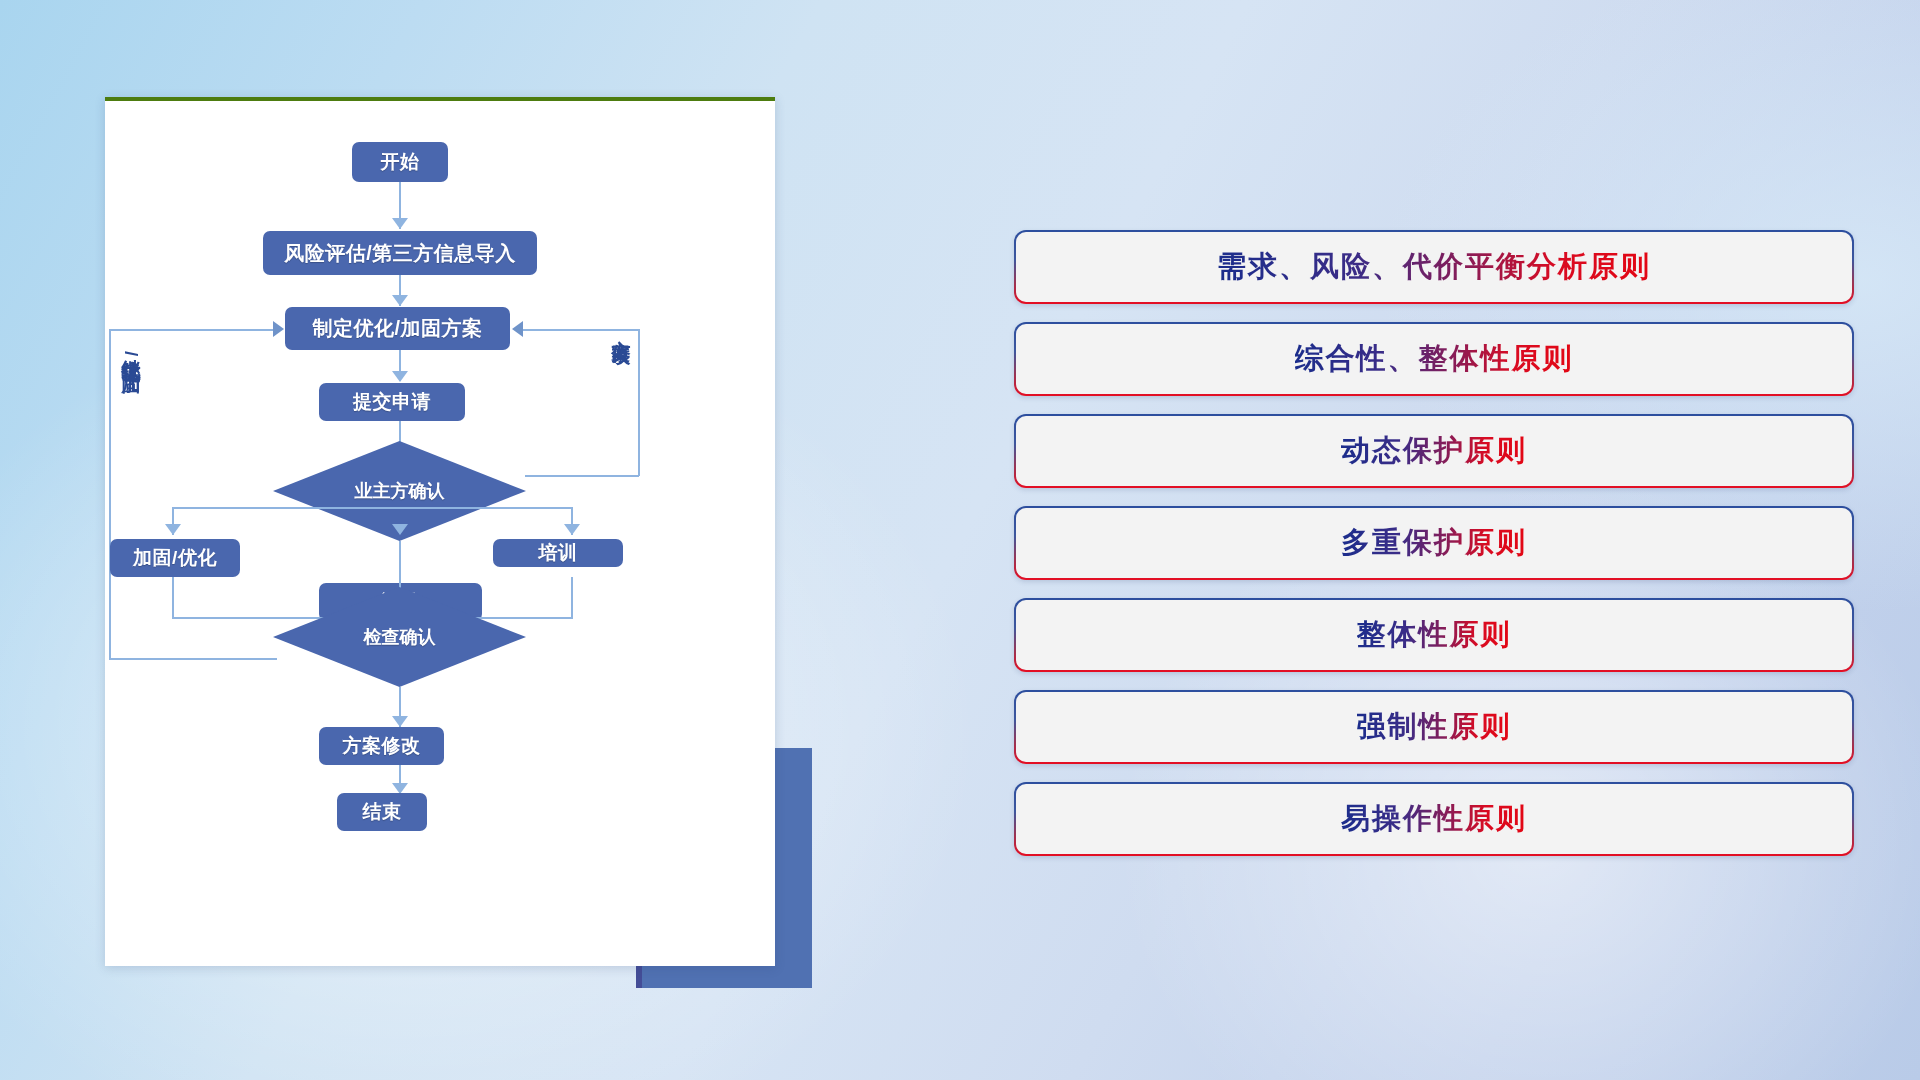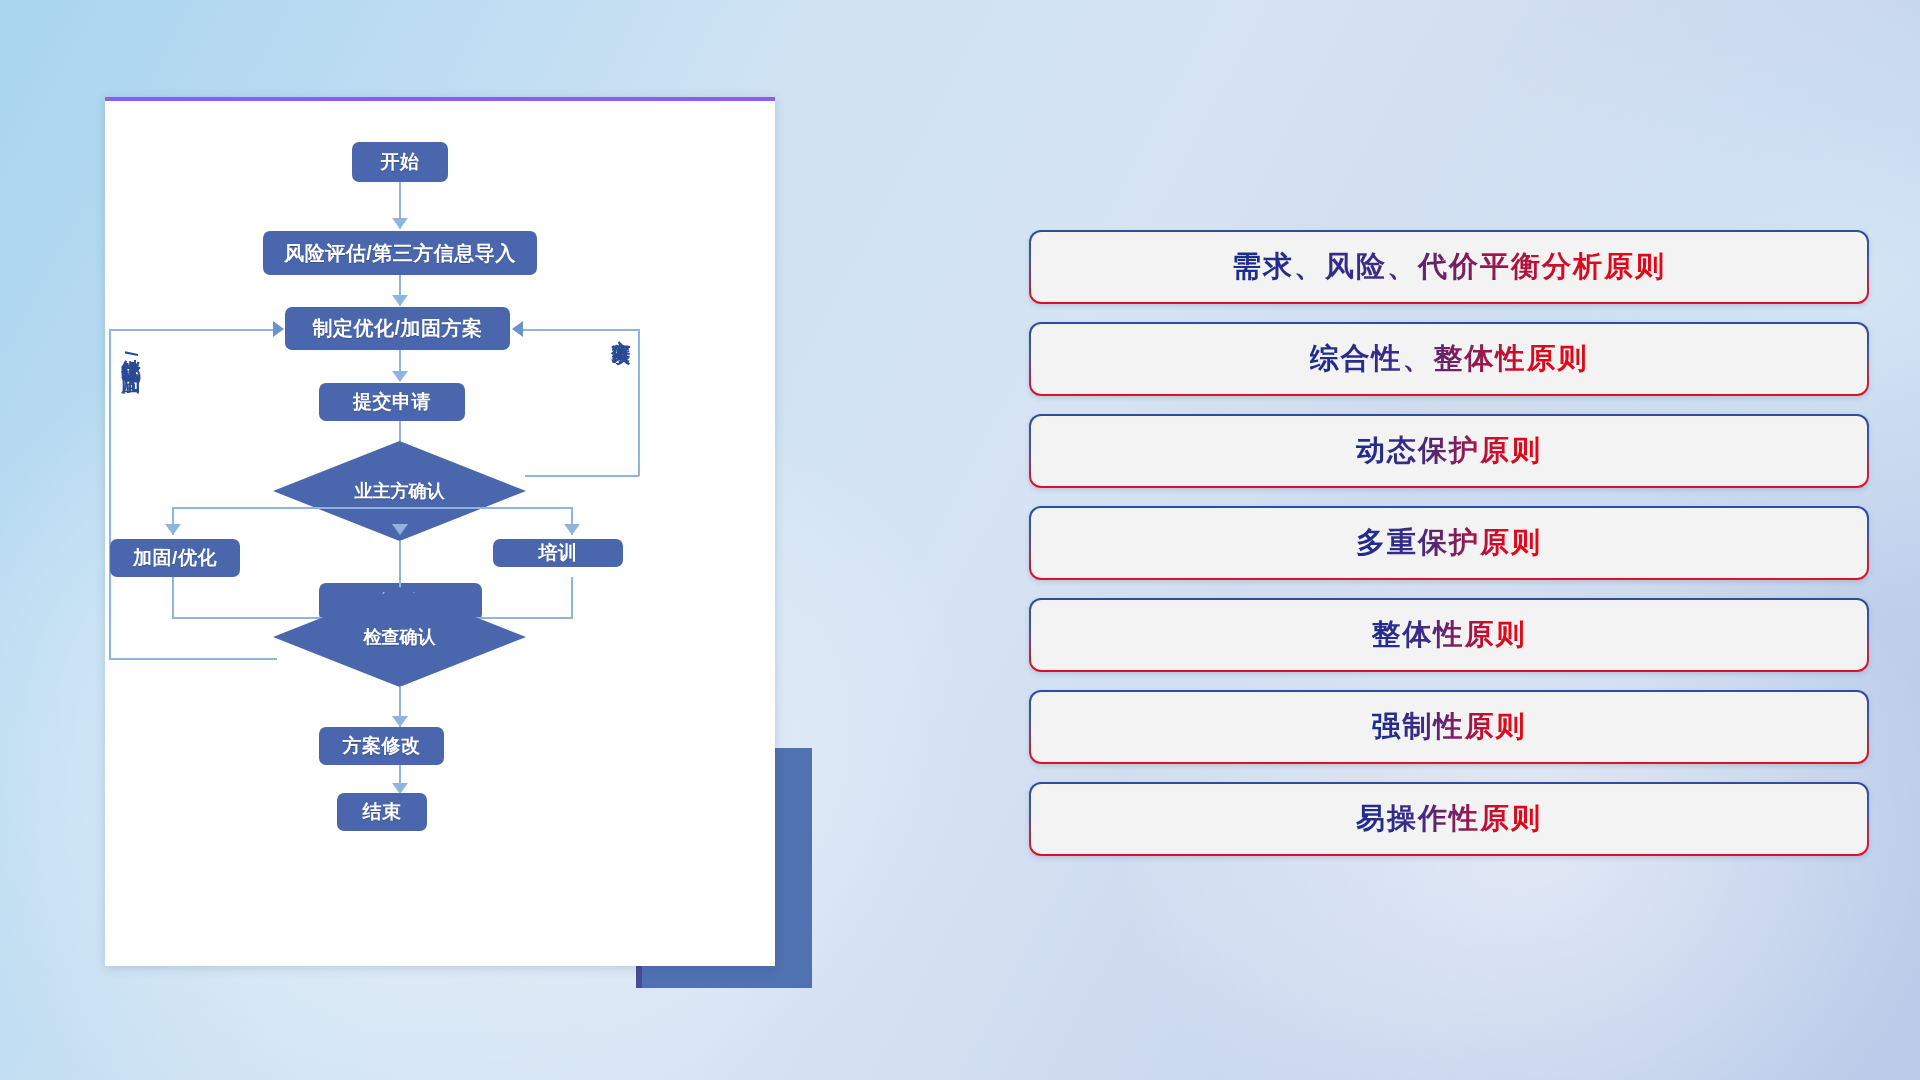--- a/index.html
+++ b/index.html
@@ -24,21 +24,21 @@
     background: #5071b2;
   }
   .accent-l::after {
     content: ""; position: absolute; left: 0; top: 0; width: 6px; height: 100%;
     background: #3b2f82; opacity: .55;
   }
 
   .chart-card {
     position: absolute; left: 105px; top: 97px; width: 670px; height: 869px;
     background: #ffffff;
-    border-top: 4px solid #8b5cf6;
+    border-top: 4px solid #4d7c0f;
     box-shadow: 0 2px 10px rgba(40,60,110,.18);
   }
   .chart-inner { position: absolute; inset: 0; }
 
   
   .node {
     position: absolute;
     background: #4a67ae;
     color: #ffffff;
     border-radius: 7px;
@@ -97,21 +97,21 @@
   #principles-title {
     position: absolute; left: 0; top: 108px; width: 880px;
     text-align: center;
     font-size: 45px; font-weight: 700;
     color: #4e6aa8;
     letter-spacing: 2px;
     text-shadow: 1px 2px 2px rgba(255,255,255,.75);
   }
 
   #principles-list {
-    position: absolute; left: 39px; top: 230px; width: 840px;
+    position: absolute; left: 24px; top: 230px; width: 840px;
   }
   .principle {
     position: relative;
     height: 74px;
     margin-bottom: 18px;
     border-radius: 12px;
     background: #f3f3f3;
     border: 2px solid transparent;
     border-image: linear-gradient(180deg, #33539e 0%, #4a5d9c 42%, #b3344a 78%, #e01023 100%) 1;
     border-image-slice: 1;

